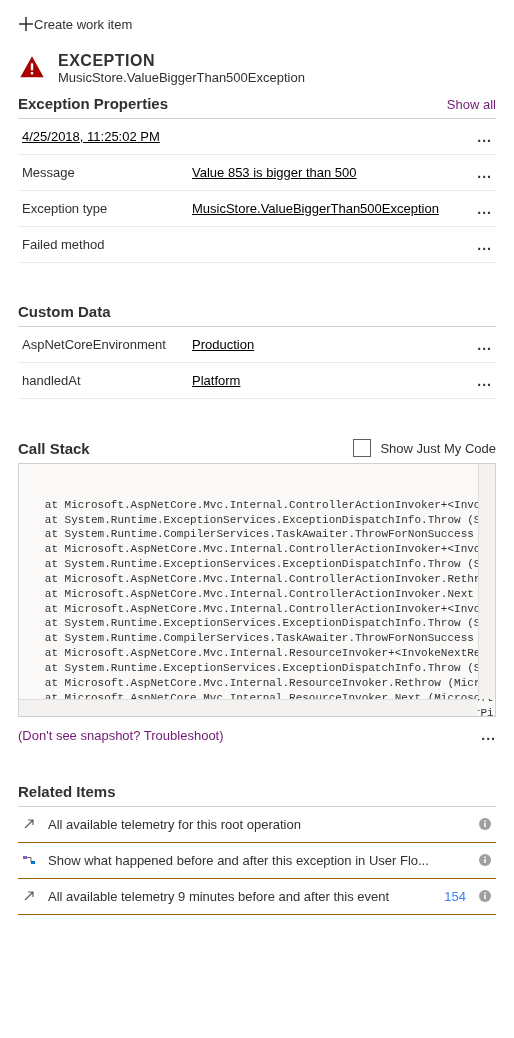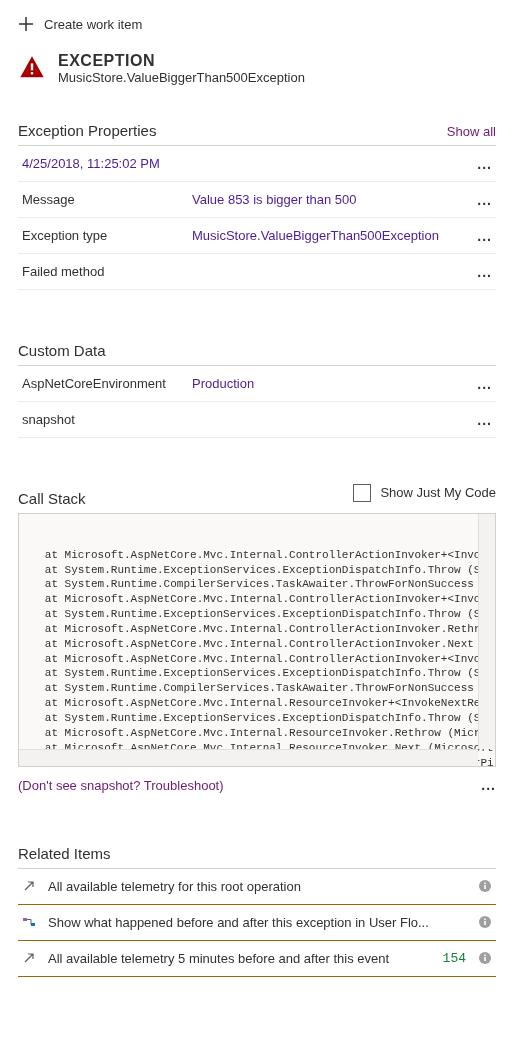--- a/index.html
+++ b/index.html
@@ -7,53 +7,52 @@
   font-family: "Segoe UI", -apple-system, sans-serif;
   font-size: 13px;
   color: #323130;
   background: #fff;
   width: 514px;
   padding: 16px 18px;
 }
 .create-work {
   display: flex;
   align-items: center;
-  gap: 10px;
   margin-bottom: 20px;
   cursor: pointer;
 }
 .plus-icon { width: 16px; height: 16px; }
 .exc-header {
   display: flex;
   align-items: flex-start;
   gap: 12px;
-  margin-bottom: 25px;
+  margin-bottom: 10px;
 }
 .warn-icon { width: 28px; height: 28px; flex-shrink: 0; margin-top: 2px; }
 .exc-title { font-size: 16px; font-weight: 600; letter-spacing: 0.5px; }
 .exc-sub { font-size: 13px; color: #323130; }
 .section-head {
   display: flex;
   justify-content: space-between;
   align-items: baseline;
   border-bottom: 1px solid #d2d0ce;
   padding-bottom: 6px;
   margin-bottom: 0;
 }
-.section-title { font-size: 15px; font-weight: 400; margin-top: 12px; }
+.section-title { font-size: 15px; font-weight: 700; }
 .link { color: #701a75; cursor: pointer; font-size: 13px; }
 .prop-row {
   display: flex;
   align-items: center;
   border-bottom: 1px solid #edebe9;
   padding: 10px 4px;
   position: relative;
 }
 .prop-key { width: 170px; flex-shrink: 0; color: #323130; word-break: break-word; }
-.prop-val { flex: 1; color: #4c1d95; word-break: break-word; padding-right: 30px; }
+.prop-val { flex: 1; color: #000000; word-break: break-word; padding-right: 30px; text-decoration: underline; }
 .ellipsis {
   position: absolute;
   right: 4px;
   top: 50%;
   transform: translateY(-50%);
   font-weight: bold;
   letter-spacing: 1px;
   cursor: pointer;
   font-size: 14px;
 }
@@ -99,21 +98,21 @@
 }
 .related-row {
   display: flex;
   align-items: flex-start;
   gap: 12px;
   border-bottom: 1px solid #a16207;
   padding: 10px 4px;
 }
 .rel-icon { width: 14px; height: 14px; flex-shrink: 0; }
 .rel-text { flex: 1; white-space: nowrap; overflow: hidden; text-overflow: ellipsis; }
-.rel-count { color: #15803d; font-size: 13px; font-family: Liberation Mono, monospace; }
+.rel-count { color: #3b82f6; font-size: 13px; }
 .info-icon { width: 14px; height: 14px; flex-shrink: 0; }
 </style>
 </head>
 <body>
 
 <div class="create-work">
   <svg class="plus-icon" viewBox="0 0 16 16">
       <path d="M7.25 1v6.25H1v1.5h6.25V15h1.5V8.75H15v-1.5H8.75V1z" fill="#323130"></path>
     </svg>
   <span>Create work item</span>
@@ -161,21 +160,22 @@
 <div class="section-head" style="border-bottom:1px solid #d2d0ce;">
   <div class="section-title">Custom Data</div>
 </div>
 <div id="custom-body">
     <div class="prop-row">
       <div class="prop-key">AspNetCoreEnvironment</div>
       <div class="prop-val">Production</div>
       <span class="ellipsis">...</span>
     </div>
     <div class="prop-row">
-      <div class="prop-key">snapshot</div>
+      <div class="prop-key">handledAt</div>
+      <div class="prop-val">Platform</div>
       <span class="ellipsis">...</span>
     </div>
   </div>
 
 <div class="section-gap"></div>
 
 <div class="callstack-head">
   <div class="section-title">Call Stack</div>
   <label class="checkbox-wrap">
     <span class="checkbox"></span>
@@ -246,21 +246,21 @@
       <svg viewBox="0 0 14 14" class="info-icon">
         <circle cx="7" cy="7" r="6" fill="#a19f9d"></circle>
         <rect x="6.2" y="6" width="1.6" height="4" fill="#fff"></rect>
         <rect x="6.2" y="3.5" width="1.6" height="1.6" fill="#fff"></rect>
       </svg>
     </div>
     <div class="related-row">
       <svg viewBox="0 0 14 14" class="rel-icon">
         <path d="M3 11 L11 3 M6 3 H11 V8" stroke="#605e5c" stroke-width="1.2" fill="none"></path>
       </svg>
-      <div class="rel-text">All available telemetry 5 minutes before and after this event</div>
+      <div class="rel-text">All available telemetry 9 minutes before and after this event</div>
       <div class="rel-count">154</div>
       <svg viewBox="0 0 14 14" class="info-icon">
         <circle cx="7" cy="7" r="6" fill="#a19f9d"></circle>
         <rect x="6.2" y="6" width="1.6" height="4" fill="#fff"></rect>
         <rect x="6.2" y="3.5" width="1.6" height="1.6" fill="#fff"></rect>
       </svg>
     </div>
   </div>
 
 </body></html>

